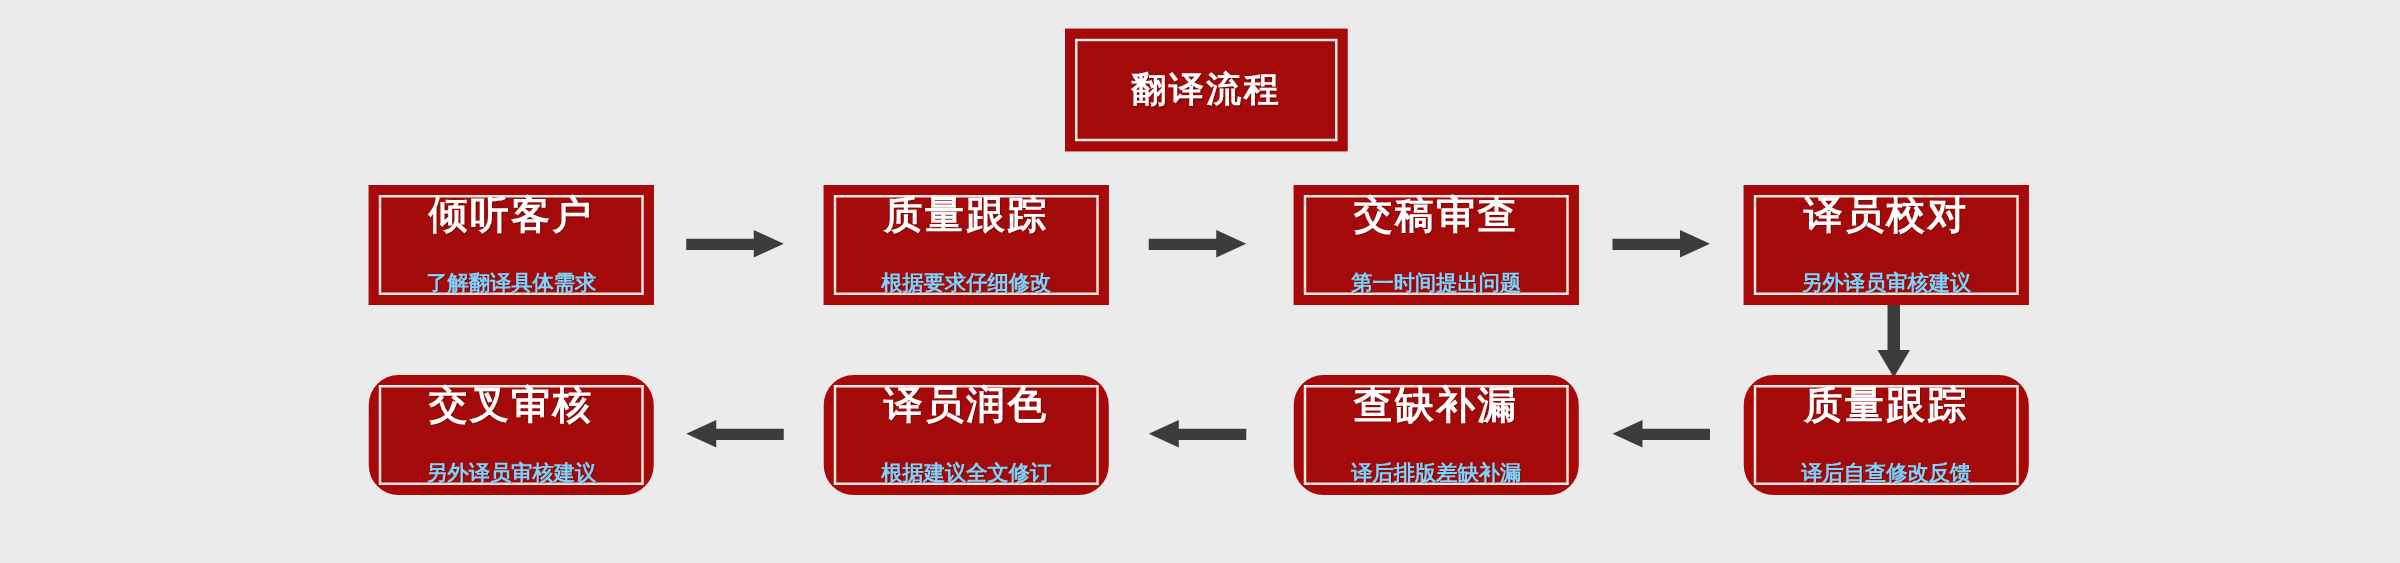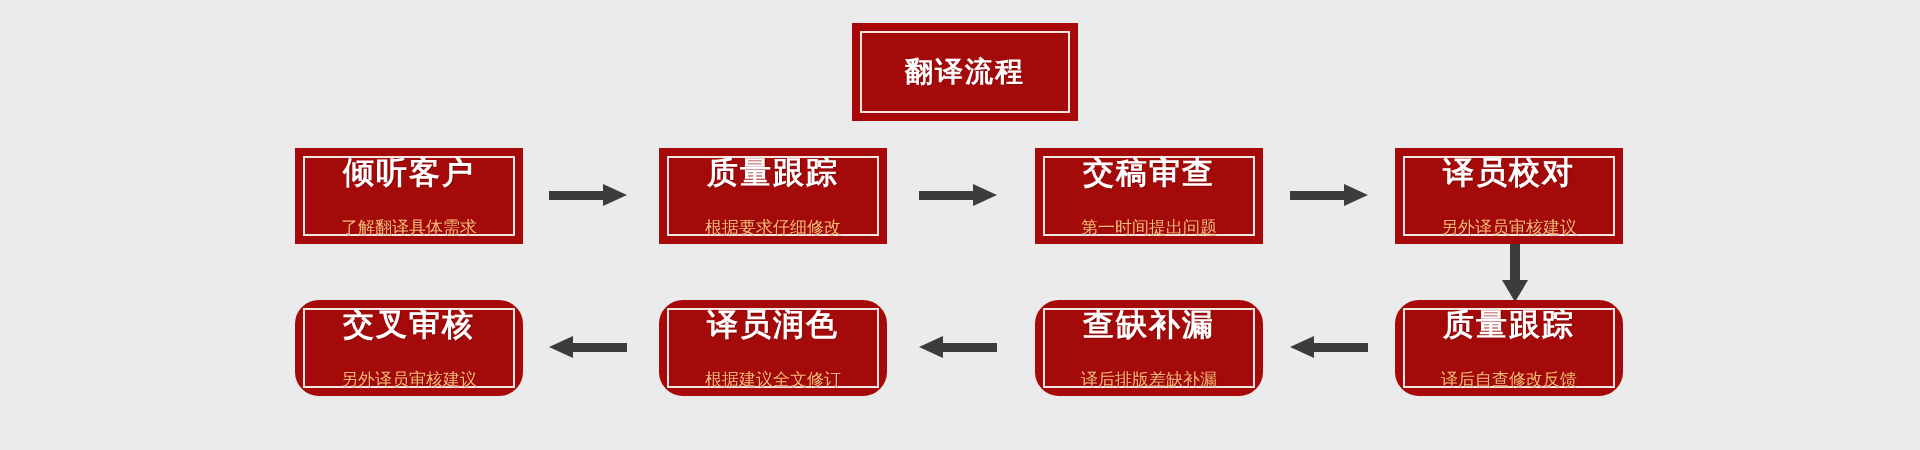--- a/index.html
+++ b/index.html
@@ -51,22 +51,22 @@
     line-height: 1;
     width: 100%;
   }
   .node .title {
     color: #ffffff;
     font-weight: bold;
     letter-spacing: 2px;
     text-shadow: 1px 1px 0 rgba(0,0,0,0.18);
   }
   .node .subtitle {
-    color: #fdba74;
-    font-weight: normal;
+    color: #7dd3fc;
+    font-weight: bold;
     letter-spacing: 0px;
     text-shadow: 1px 1px 0 rgba(0,0,0,0.18);
     margin-top: 24px;
   }
 
   
   .node.heading {
     width: 226px;
     height: 98px;
     left: 852px;

